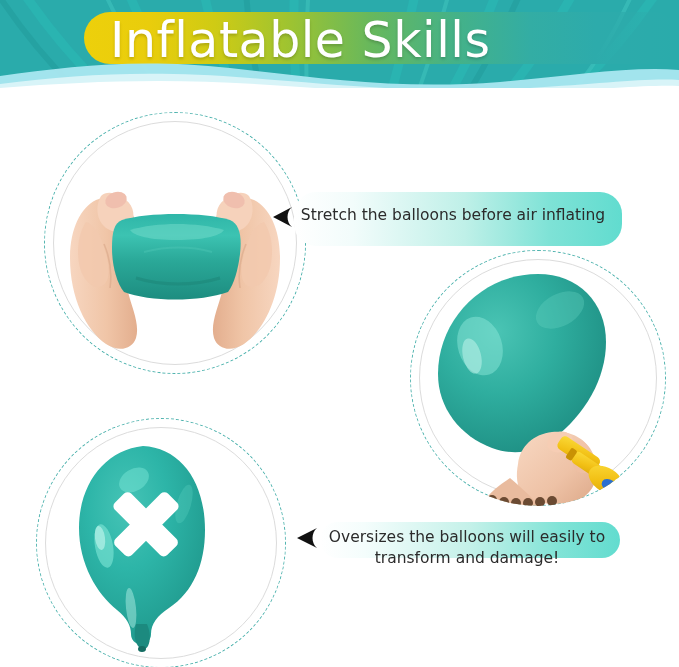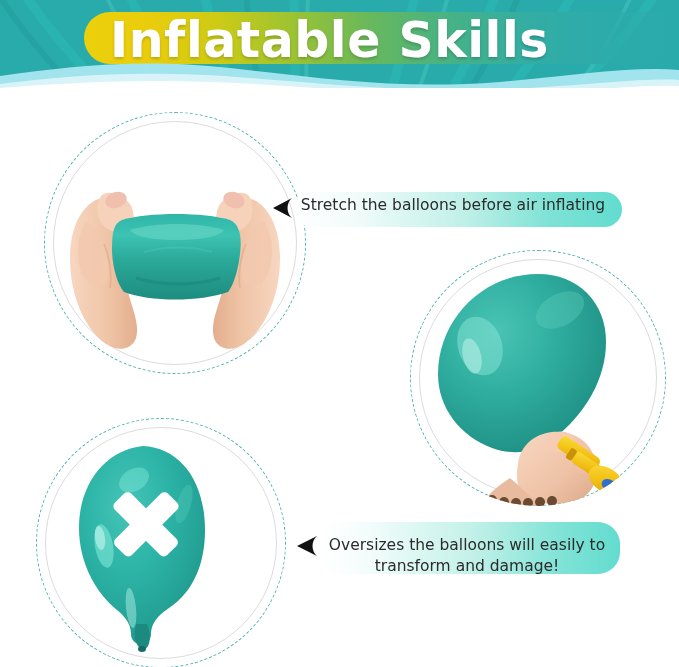--- a/index.html
+++ b/index.html
@@ -39,21 +39,21 @@
        #2dabab 86%,
        rgba(42,171,171,0) 100%);
   }
   .title-text{
     position:absolute;
     left:110px;top:6px;
     width:560px;
     height:72px;
     line-height:70px;
     font-family:"DejaVu Sans","Liberation Sans",sans-serif;
-    font-weight:bold;
+    font-weight:normal;
     font-size:49px;
     letter-spacing:0.5px;
     color:#ffffff;
     text-shadow:0 2px 3px rgba(0,0,0,0.18);
     white-space:nowrap;
   }
 
   
   .wave-wrap{
     position:absolute;left:0;top:54px;width:679px;height:40px;
@@ -98,37 +98,37 @@
     font-size:15.5px;
     line-height:21px;
     text-align:center;
     white-space:pre-line;
     box-sizing:border-box;
   }
 
   
   #callout-stretch{ left:272px; top:192px; }
   #callout-stretch .pill{
-    width:328px;height:35px;
+    width:328px;height:54px;
     padding:0 14px 8px 4px;
     background:linear-gradient(90deg,#ffffff 0%,#f2fcfb 18%,#bff0e8 52%,#7ee2d6 78%,#61dccf 100%);
   }
 
   
   #callout-toofull{ left:112px; top:356px; }
   #callout-toofull .pill{
     width:284px;height:52px;
     padding:0 10px;
     background:linear-gradient(90deg,#5fdccf 0%,#84e4d8 20%,#c3f1ea 55%,#eefcfa 82%,#ffffff 100%);
   }
 
   
   #callout-oversize{ left:296px; top:522px; }
   #callout-oversize .pill{
-    width:300px;height:52px;
+    width:300px;height:36px;
     padding:16px 12px 0 6px;
     background:linear-gradient(90deg,#ffffff 0%,#f4fdfc 15%,#c4f1e9 50%,#80e3d6 80%,#62dccf 100%);
   }
 </style>
 </head>
 <body>
 
 <div class="page">
 
   <div class="header">

